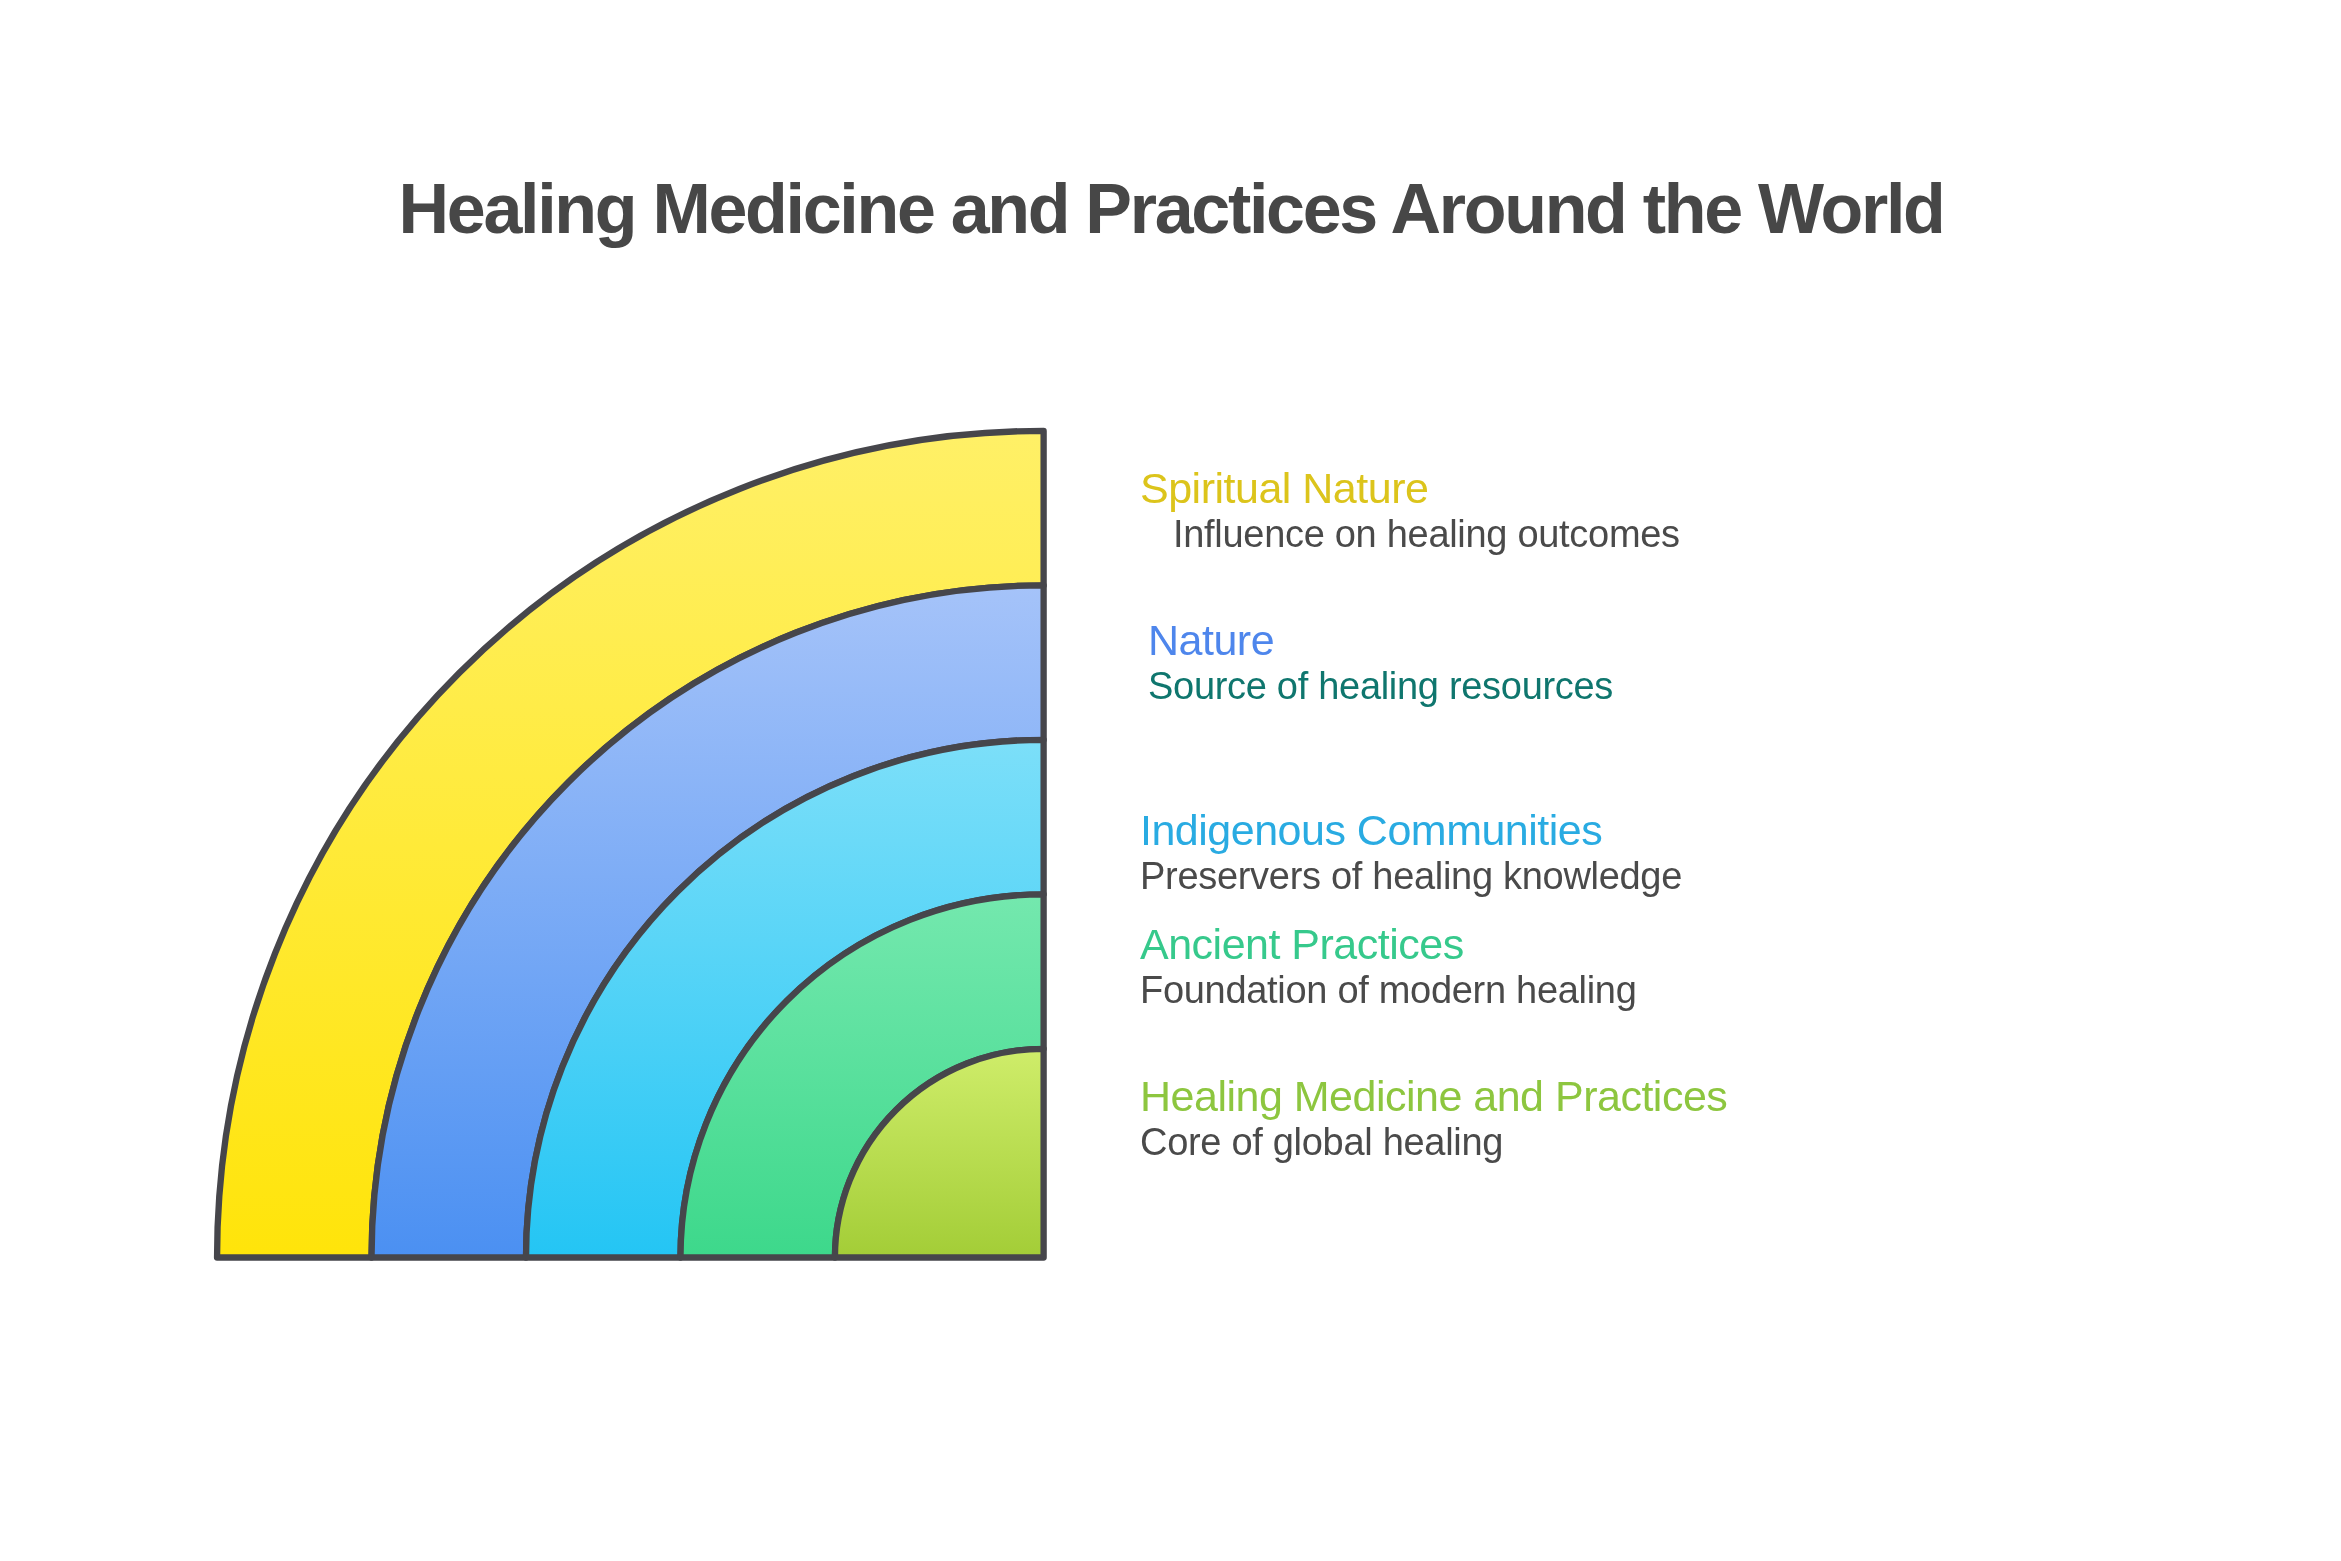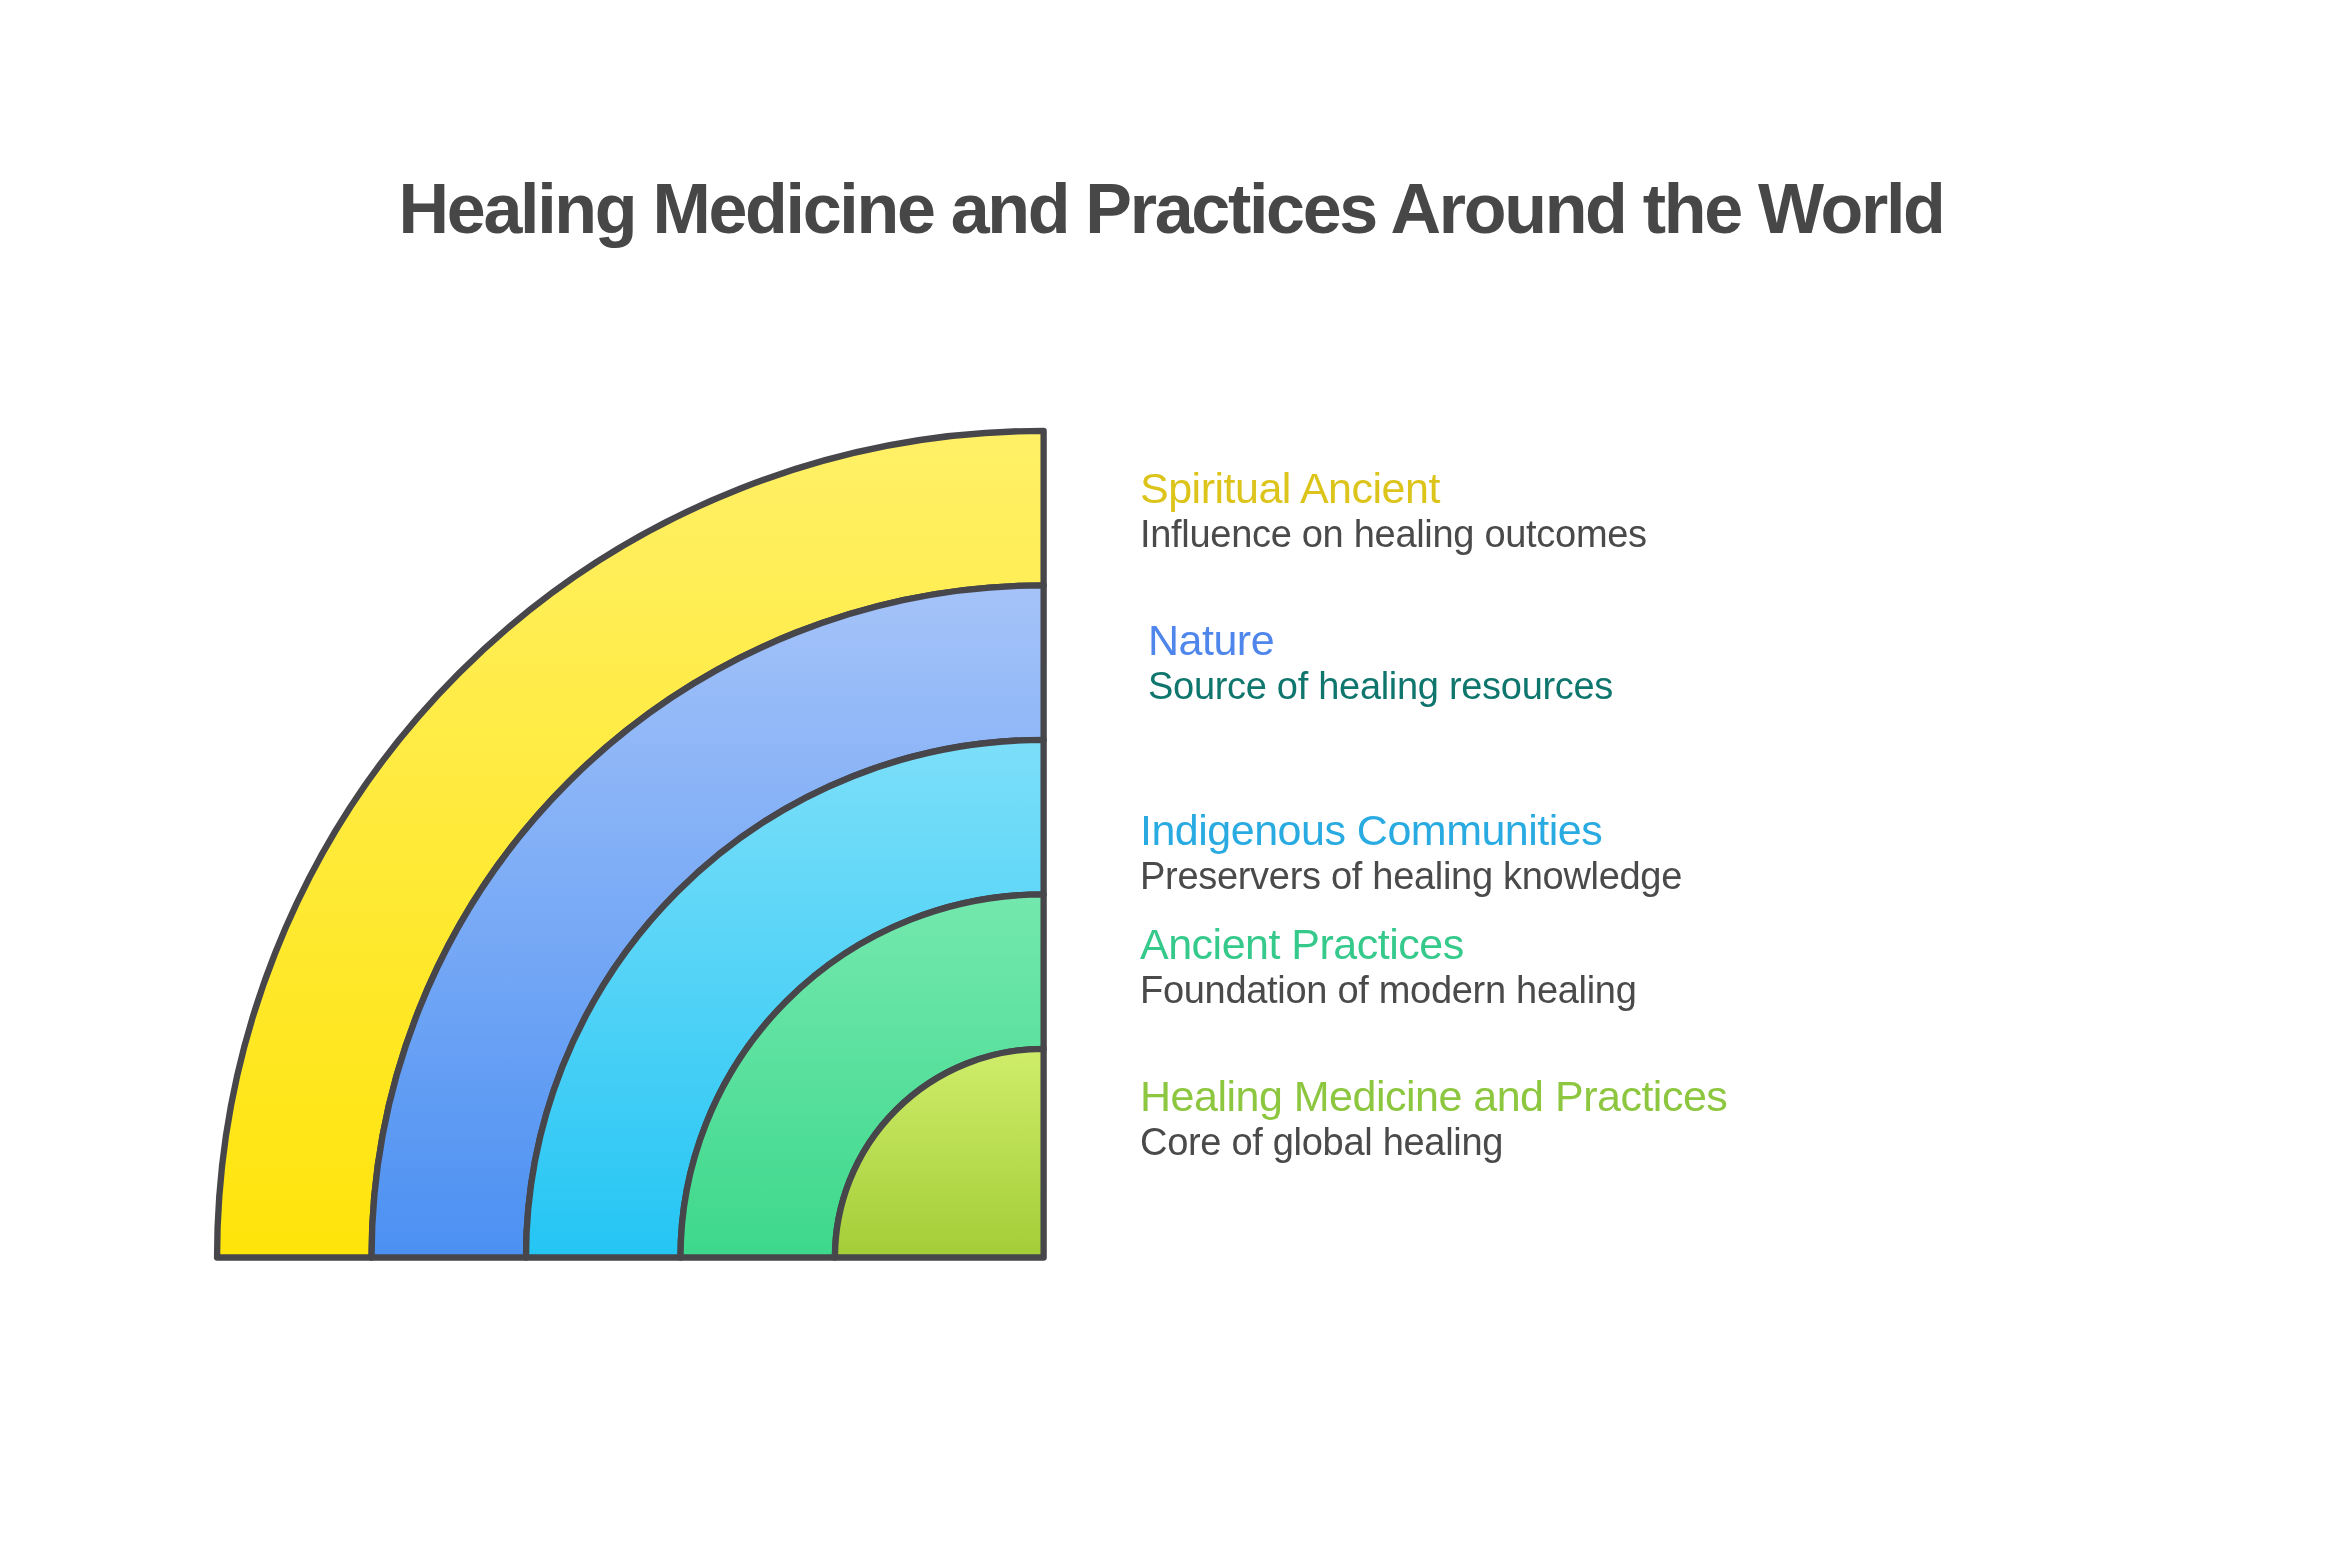--- a/index.html
+++ b/index.html
@@ -89,22 +89,22 @@
       </defs>
       <path d="M 1155 477 A 915 915 0 0 0 240 1392 L 411 1392 A 744 744 0 0 1 1155 648 Z" fill="url(#grad-0)" stroke="#46464b" stroke-width="7" stroke-linejoin="round"></path>
       <path d="M 1155 648 A 744 744 0 0 0 411 1392 L 582 1392 A 573 573 0 0 1 1155 819 Z" fill="url(#grad-1)" stroke="#46464b" stroke-width="7" stroke-linejoin="round"></path>
       <path d="M 1155 819 A 573 573 0 0 0 582 1392 L 753 1392 A 402 402 0 0 1 1155 990 Z" fill="url(#grad-2)" stroke="#46464b" stroke-width="7" stroke-linejoin="round"></path>
       <path d="M 1155 990 A 402 402 0 0 0 753 1392 L 924 1392 A 231 231 0 0 1 1155 1161 Z" fill="url(#grad-3)" stroke="#46464b" stroke-width="7" stroke-linejoin="round"></path>
       <path d="M 1155 1161 A 231 231 0 0 0 924 1392 L 1155 1392 Z" fill="url(#grad-4)" stroke="#46464b" stroke-width="7" stroke-linejoin="round"></path>
     </svg>
 
   <div id="legend">
       <div class="legend-item" style="top: 465px;">
-        <div class="legend-label" style="color: rgb(220, 196, 27);">Spiritual Ancient</div>
-        <div class="legend-description" style="color: rgb(74, 74, 74);">Influence on healing outcomes</div>
+        <div class="legend-label" style="color: rgb(220, 196, 27);">Spiritual Nature</div>
+        <div class="legend-description" style="color: rgb(74, 74, 74); margin-left: 33px;">Influence on healing outcomes</div>
       </div>
       <div class="legend-item" style="top: 617px; margin-left: 8px;">
         <div class="legend-label" style="color: rgb(78, 134, 236);">Nature</div>
         <div class="legend-description" style="color: #0f766e;">Source of healing resources</div>
       </div>
       <div class="legend-item" style="top: 769px; margin-top: 38px;">
         <div class="legend-label" style="color: rgb(41, 171, 226);">Indigenous Communities</div>
         <div class="legend-description" style="color: rgb(74, 74, 74);">Preservers of healing knowledge</div>
       </div>
       <div class="legend-item" style="top: 1073px;">

